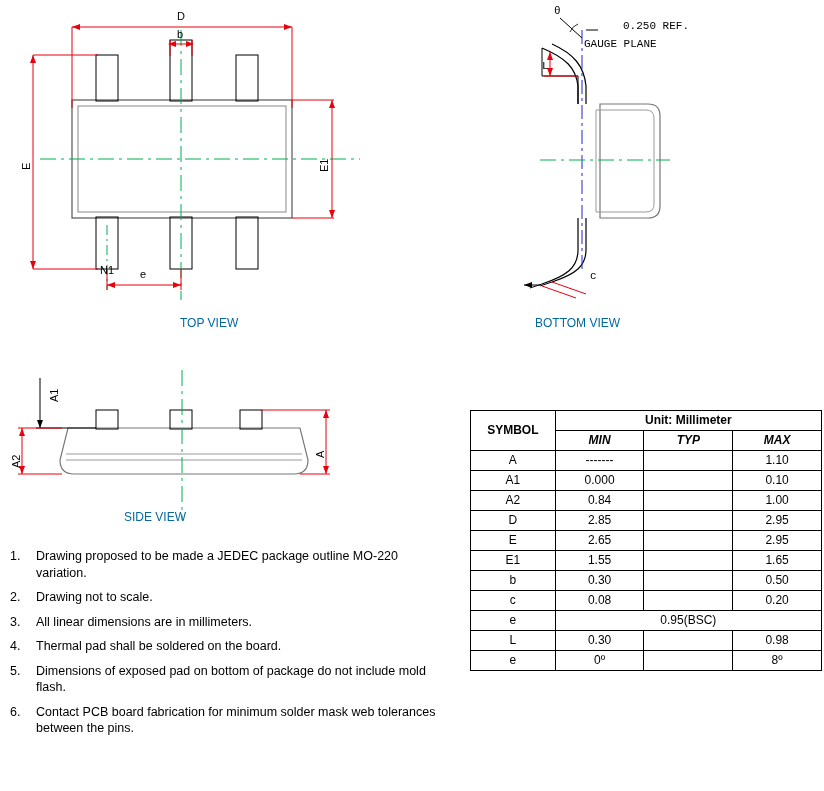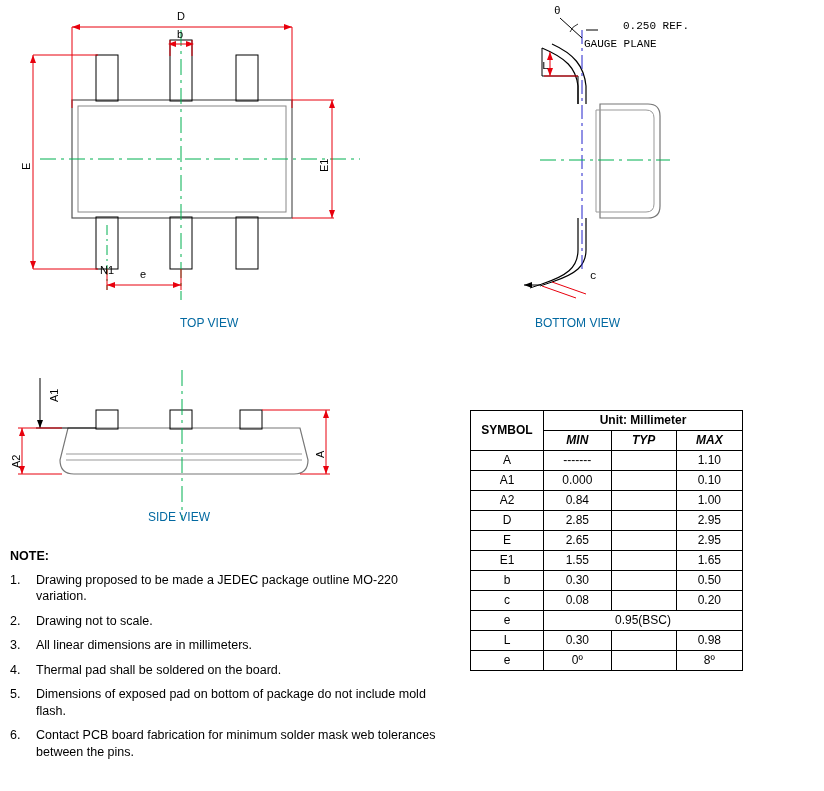--- a/index.html
+++ b/index.html
@@ -54,21 +54,21 @@
   #notes-title { font-weight: bold; font-size: 12.5px; margin-bottom: 7px; }
   .note-row { display: flex; margin-bottom: 8px; }
   .note-num { width: 26px; flex: 0 0 26px; }
   .note-txt { flex: 1; }
 
   
   #dim-table {
     position: absolute;
     left: 470px;
     top: 410px;
-    width: 273px;
+    width: 352px;
     border-collapse: collapse;
     font-size: 12px;
     text-align: center;
   }
   #dim-table td, #dim-table th {
     border: 1px solid #000;
     padding: 1px 2px;
     height: 17px;
     line-height: 15px;
     font-weight: normal;
@@ -214,25 +214,24 @@
     <line x1="326" y1="60" x2="326" y2="124" stroke="#e8000d" stroke-width="1"></line>
     <polygon points="326,60 323,68 329,68" fill="#e8000d"></polygon>
     <polygon points="326,124 323,116 329,116" fill="#e8000d"></polygon>
     <line x1="262" y1="60" x2="330" y2="60" stroke="#e8000d" stroke-width="1"></line>
     <line x1="300" y1="124" x2="330" y2="124" stroke="#e8000d" stroke-width="1"></line>
   </svg>
 
   <span class="dim-label vert" style="left:48px; top:52px;">A1</span>
   <span class="dim-label vert" style="left:10px; top:118px;">A2</span>
   <span class="dim-label vert" style="left:314px; top:108px;">A</span>
-  <span class="view-label" style="left:148px; top:160px;">SIDE VIEW</span>
+  <span class="view-label" style="left:124px; top:160px;">SIDE VIEW</span>
 </div>
 
 <div id="notes-block">
-  <div id="notes-title">NOTE:</div>
 
   <div class="note-row">
     <div class="note-num">1.</div>
     <div class="note-txt">Drawing proposed to be made a JEDEC package outline MO-220 variation.</div>
   </div>
   <div class="note-row">
     <div class="note-num">2.</div>
     <div class="note-txt">Drawing not to scale.</div>
   </div>
   <div class="note-row">

